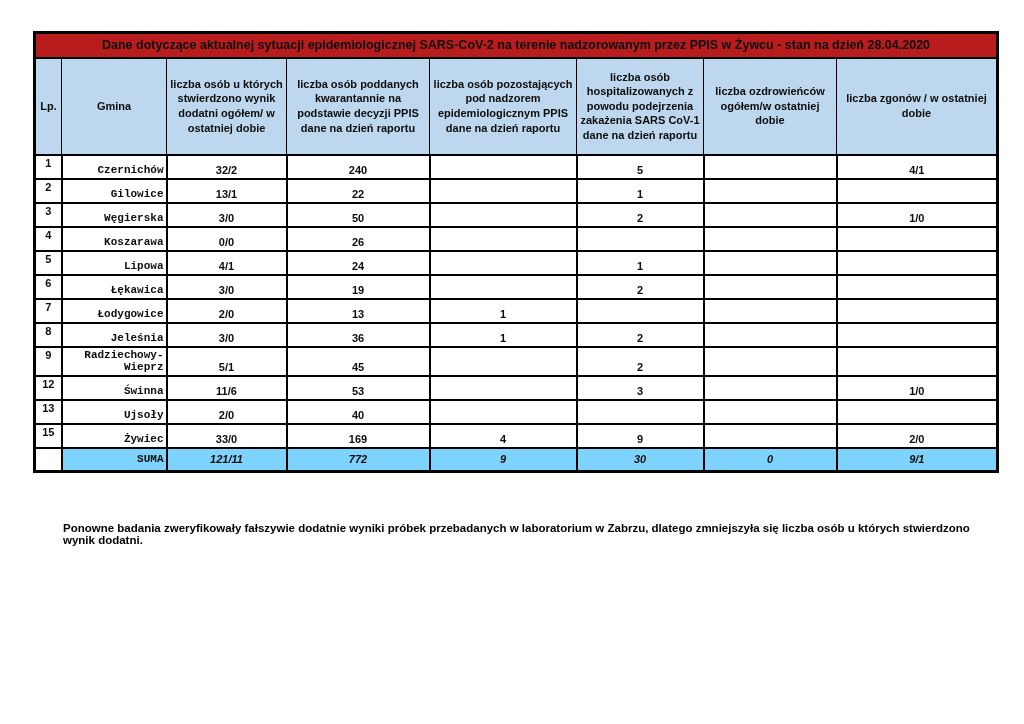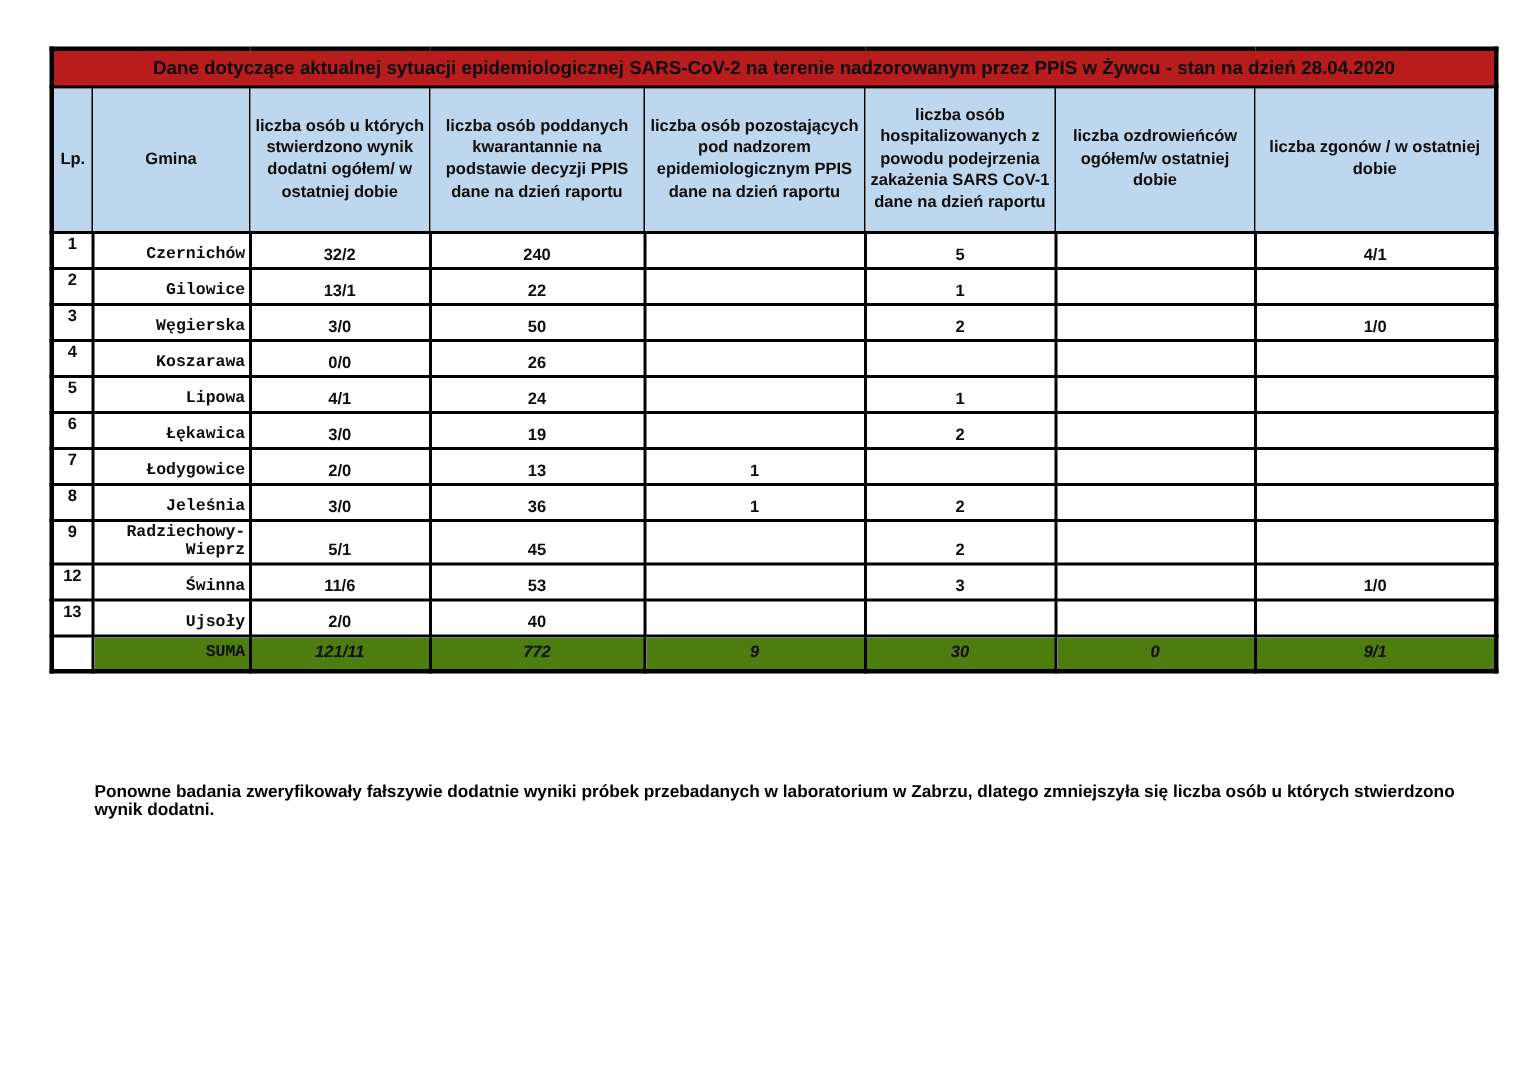--- a/index.html
+++ b/index.html
@@ -55,21 +55,21 @@
     height: 24px;
     font-size: 11px;
     padding: 1px 2px 2px 2px;
   }
   td.c-lp     { text-align: center; vertical-align: top; }
   td.c-gmina  { text-align: right;  vertical-align: bottom; padding-left: 4px; font-family: Liberation Mono, monospace; }
   td.c-num    { text-align: center; vertical-align: bottom; }
 
   
   .summary-row td {
-    background: #4d7c0f;
+    background: #7dd3fc;
     height: 17px;
     font-size: 11px;
     vertical-align: middle;
   }
   .summary-row td.summary-empty { background: #ffffff; }
   .summary-row td.c-gmina { padding-bottom: 1px; }
   .summary-row td.c-num { vertical-align: middle; font-style: italic; }
 
   .footnote {
     position: absolute;
@@ -216,20 +216,30 @@
         <tr>
           <td class="c-lp">13</td>
           <td class="c-gmina">Ujsoły</td>
           <td class="c-num">2/0</td>
           <td class="c-num">40</td>
           <td class="c-num"></td>
           <td class="c-num"></td>
           <td class="c-num"></td>
           <td class="c-num"></td>
         </tr>
+        <tr>
+          <td class="c-lp">15</td>
+          <td class="c-gmina">Żywiec</td>
+          <td class="c-num">33/0</td>
+          <td class="c-num">169</td>
+          <td class="c-num">4</td>
+          <td class="c-num">9</td>
+          <td class="c-num"></td>
+          <td class="c-num">2/0</td>
+        </tr>
       </tbody>
     <tbody>
       <tr class="summary-row">
         <td class="c-lp summary-empty"></td>
         <td class="c-gmina">SUMA</td>
         <td class="c-num">121/11</td>
         <td class="c-num">772</td>
         <td class="c-num">9</td>
         <td class="c-num">30</td>
         <td class="c-num">0</td>

